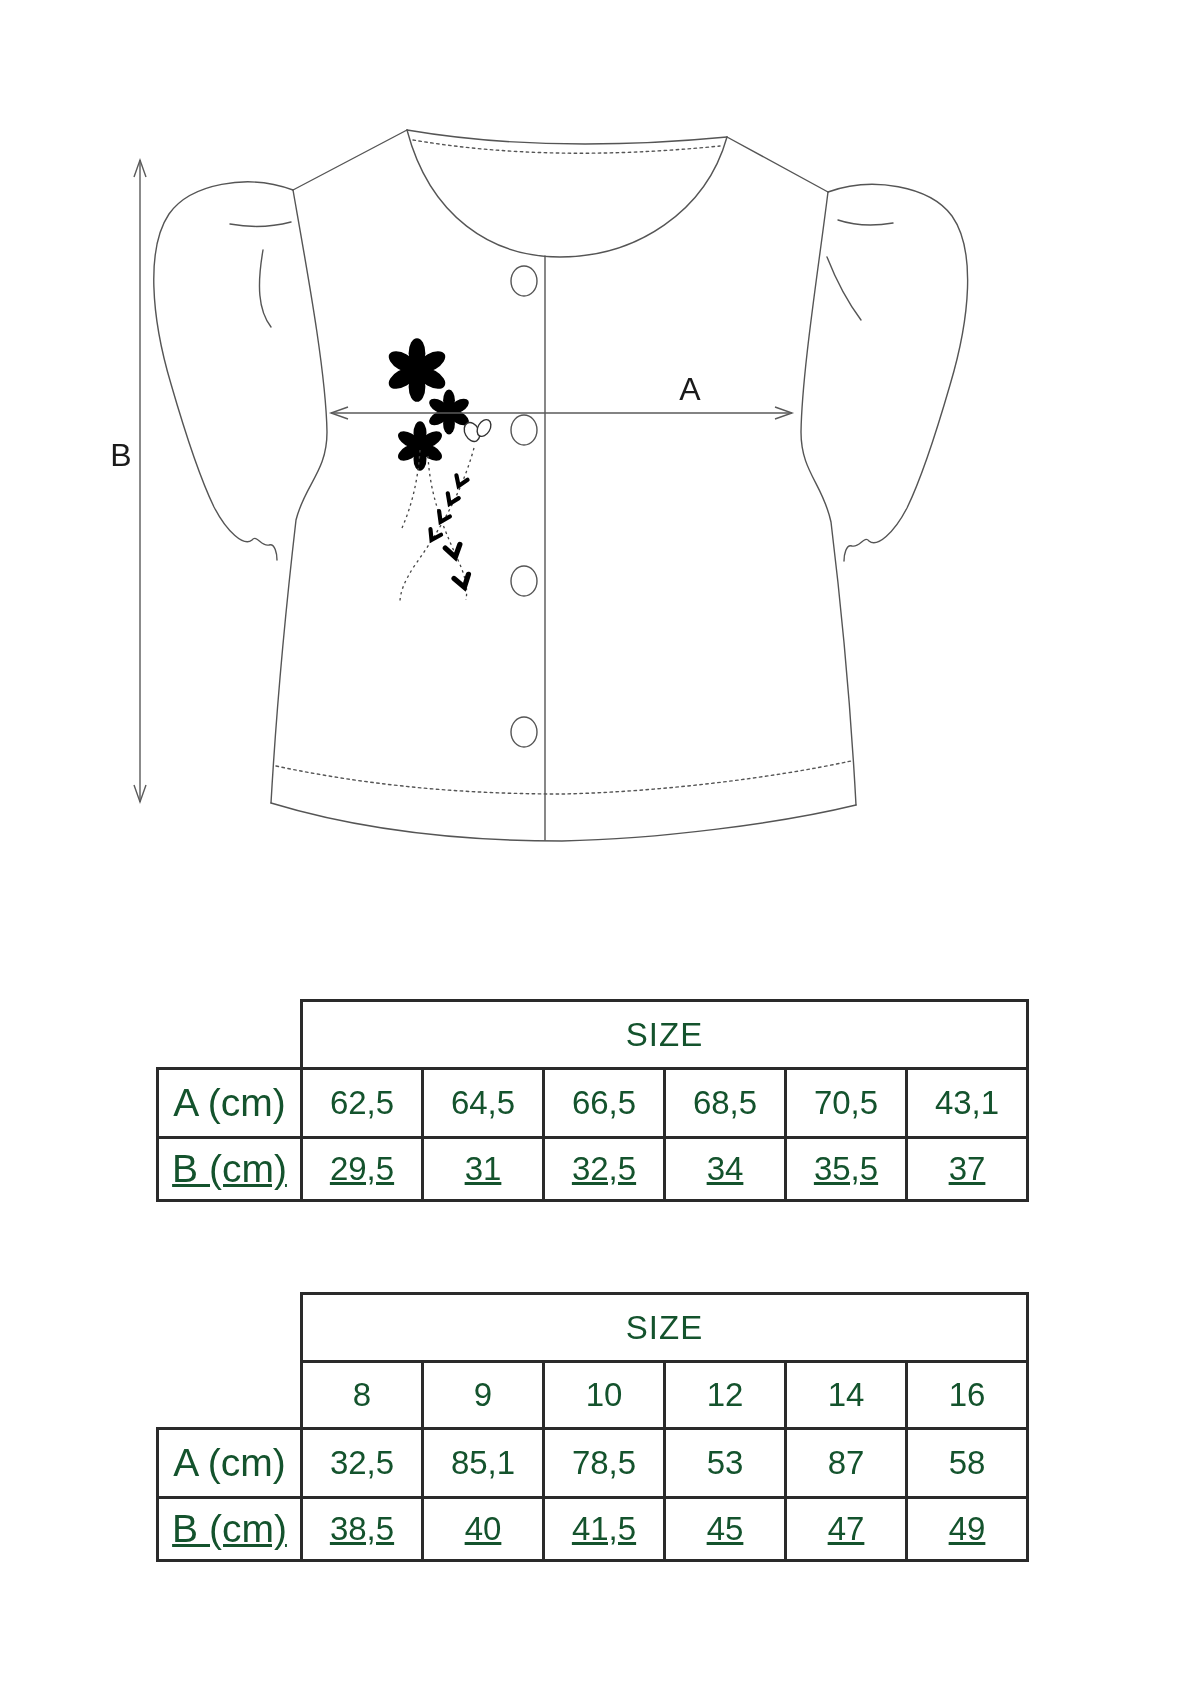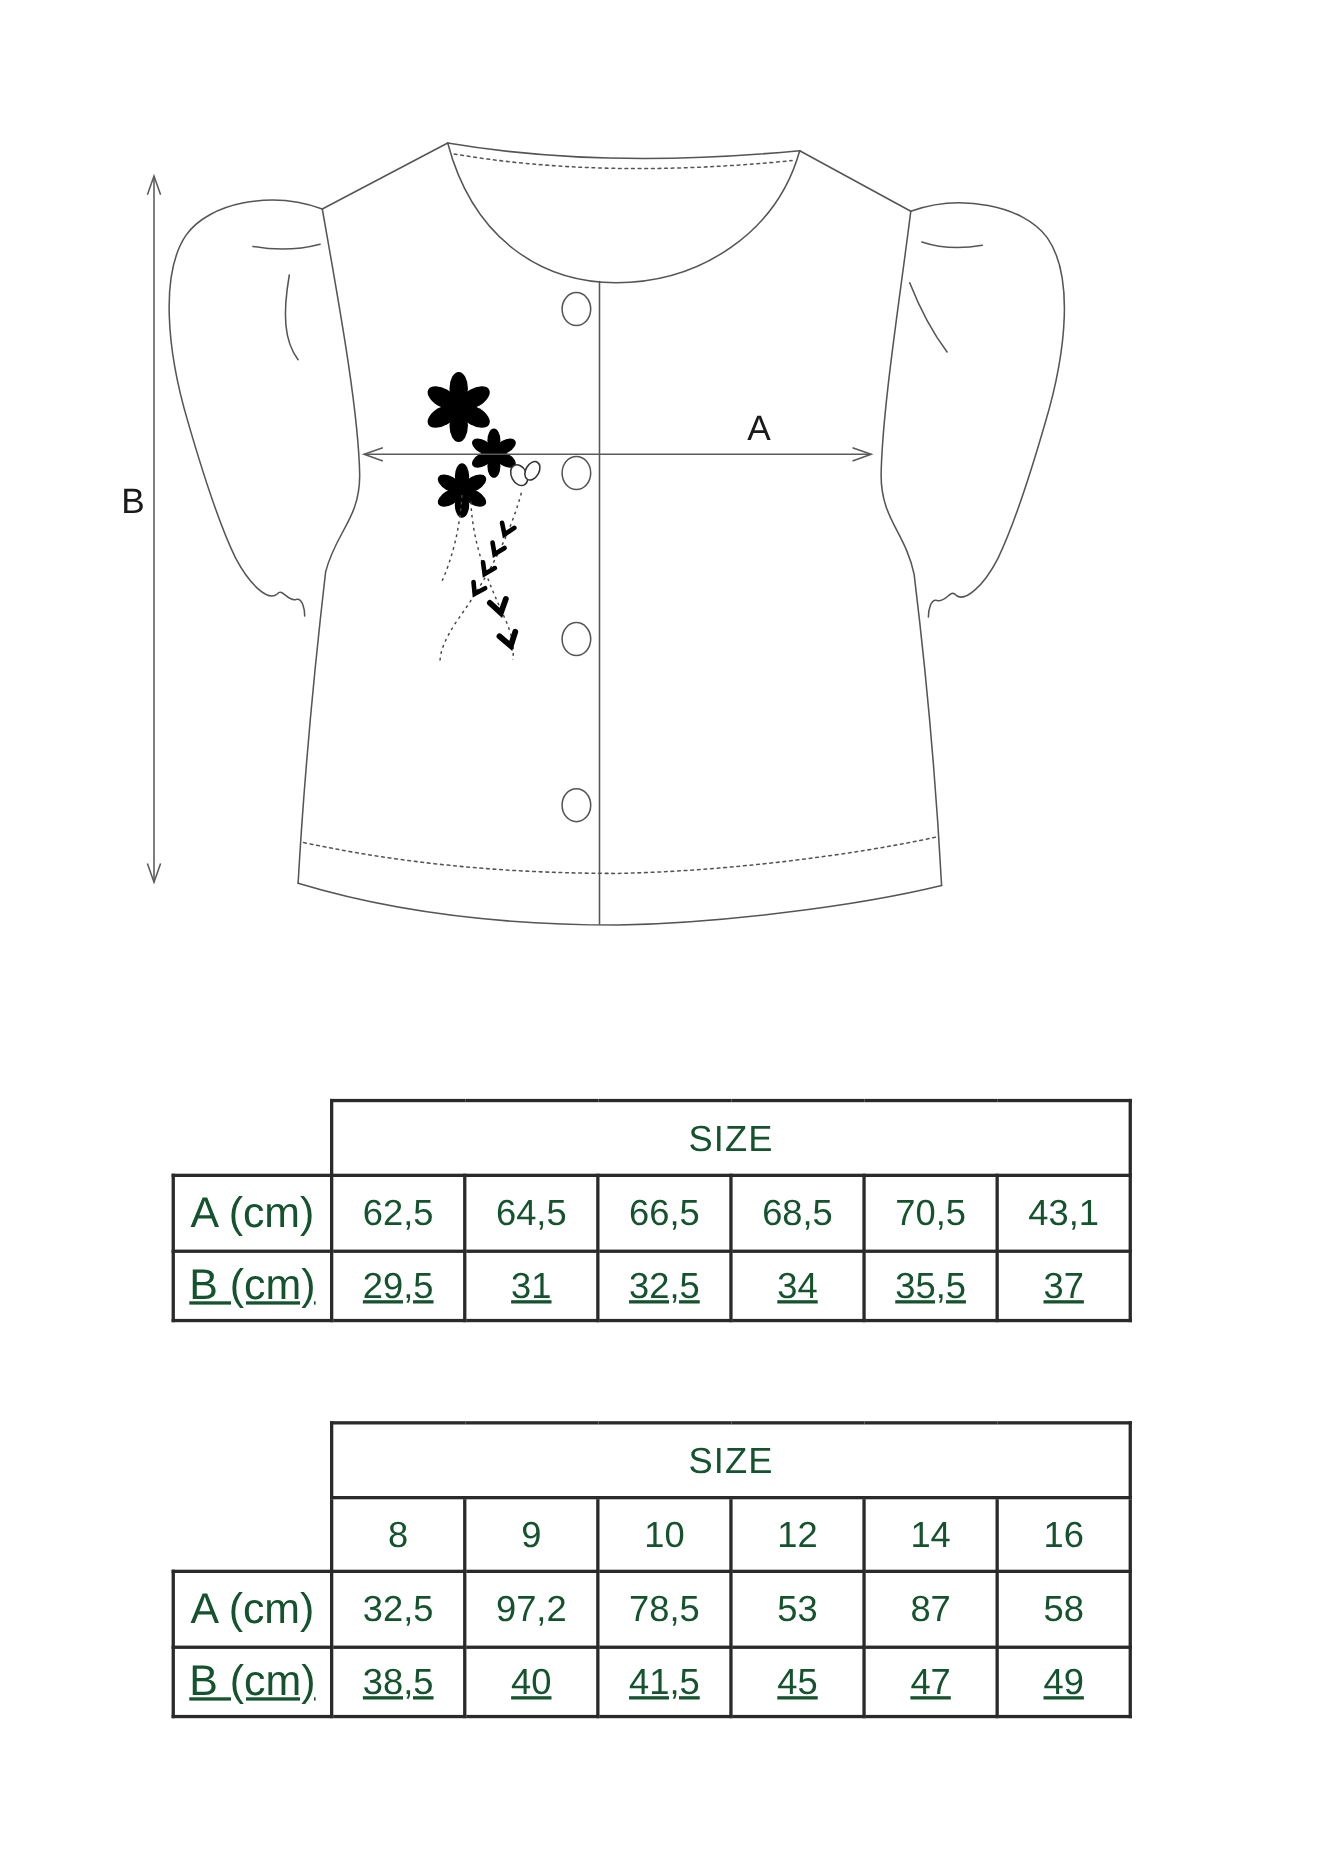--- a/index.html
+++ b/index.html
@@ -183,21 +183,21 @@
       <td>8</td>
       <td>9</td>
       <td>10</td>
       <td>12</td>
       <td>14</td>
       <td>16</td>
     </tr>
     <tr class="r-a">
       <td class="lbl">A (cm)</td>
       <td>32,5</td>
-      <td>97,2</td>
+      <td>85,1</td>
       <td>78,5</td>
       <td>53</td>
       <td>87</td>
       <td>58</td>
     </tr>
     <tr class="r-b">
       <td class="lbl">B (cm)</td>
       <td>38,5</td>
       <td>40</td>
       <td>41,5</td>

